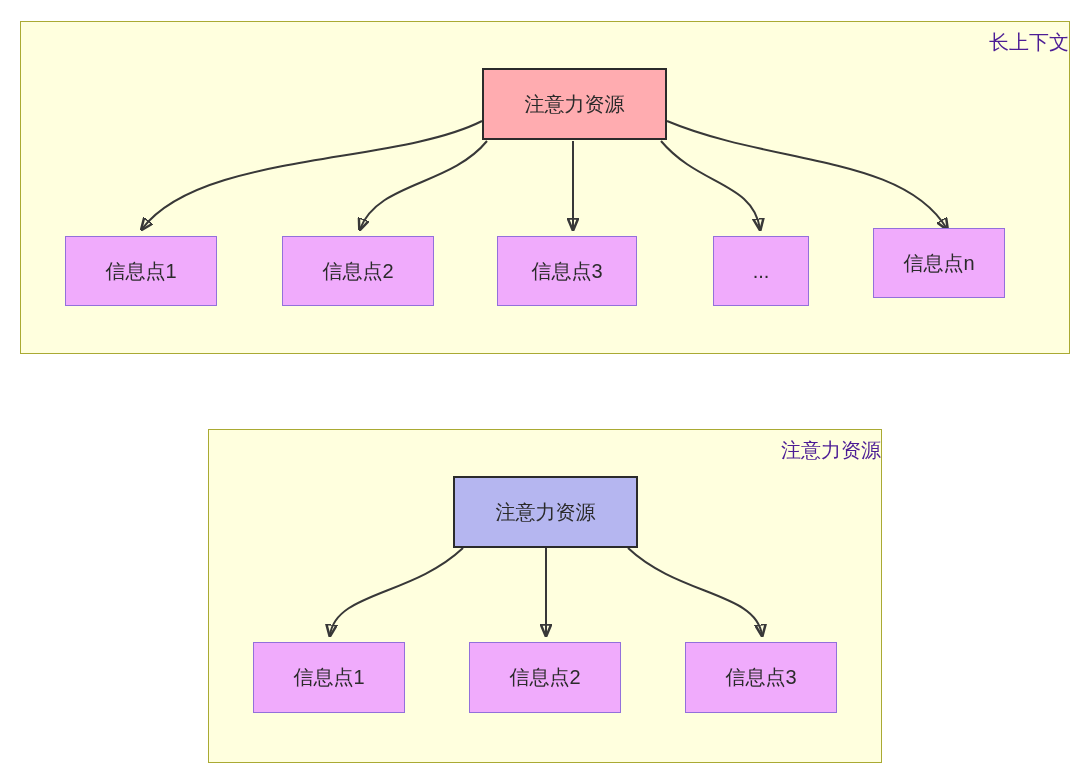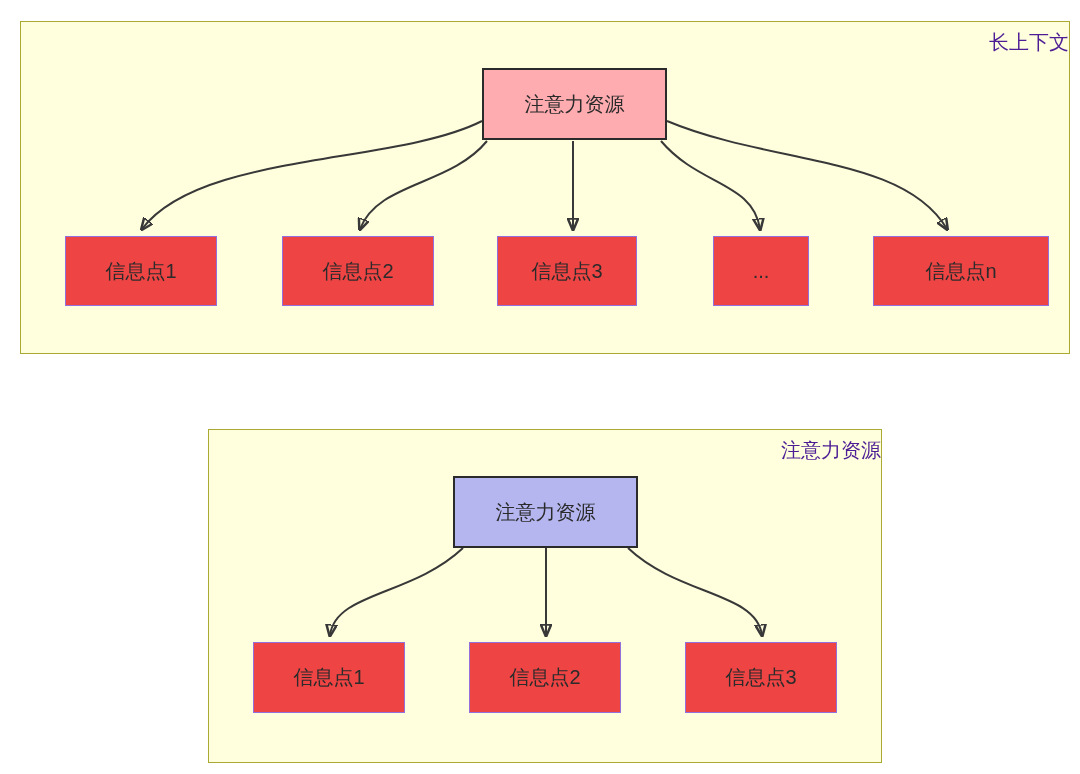--- a/index.html
+++ b/index.html
@@ -25,21 +25,21 @@
     color:#4c1d95;
   }
   .node{
     position:absolute;
     box-sizing:border-box;
     display:flex;align-items:center;justify-content:center;
     font-size:20px;
     color:#2b2b2b;
   }
   .node-info{
-    background:#ef4444;
+    background:#f0abfc;
     border:1.5px solid #9370db;
   }
   .node-attn{
     border:2.6px solid #2b2b2b;
   }
   .attn-pink{background:#ffacb0;}
   .attn-purple{background:#b5b6f0;}
   .edges{
     position:absolute;top:0;left:0;
     pointer-events:none;
@@ -80,21 +80,21 @@
     <path d="M 546 548 L 546 635" marker-end="url(#arrow)"></path>
     <path d="M 628 548 C 679 596, 756 592, 762 635" marker-end="url(#arrow)"></path>
   </svg>
 
   <div class="node node-attn attn-pink" style="left:482px;top:68px;width:185px;height:72px;">注意力资源</div>
 
   <div class="node node-info" style="left:65px;top:236px;width:152px;height:70px;">信息点1</div>
   <div class="node node-info" style="left:282px;top:236px;width:152px;height:70px;">信息点2</div>
   <div class="node node-info" style="left:497px;top:236px;width:140px;height:70px;">信息点3</div>
   <div class="node node-info" style="left:713px;top:236px;width:96px;height:70px;">...</div>
-  <div class="node node-info" style="left:873px;top:236px;width:176px;height:70px;">信息点n</div>
+  <div class="node node-info" style="left:873px;top:228px;width:132px;height:70px;">信息点n</div>
 
   <div class="node node-attn attn-purple" style="left:453px;top:476px;width:185px;height:72px;">注意力资源</div>
 
   <div class="node node-info" style="left:253px;top:642px;width:152px;height:71px;">信息点1</div>
   <div class="node node-info" style="left:469px;top:642px;width:152px;height:71px;">信息点2</div>
   <div class="node node-info" style="left:685px;top:642px;width:152px;height:71px;">信息点3</div>
 
 </div>
 
 </body></html>

